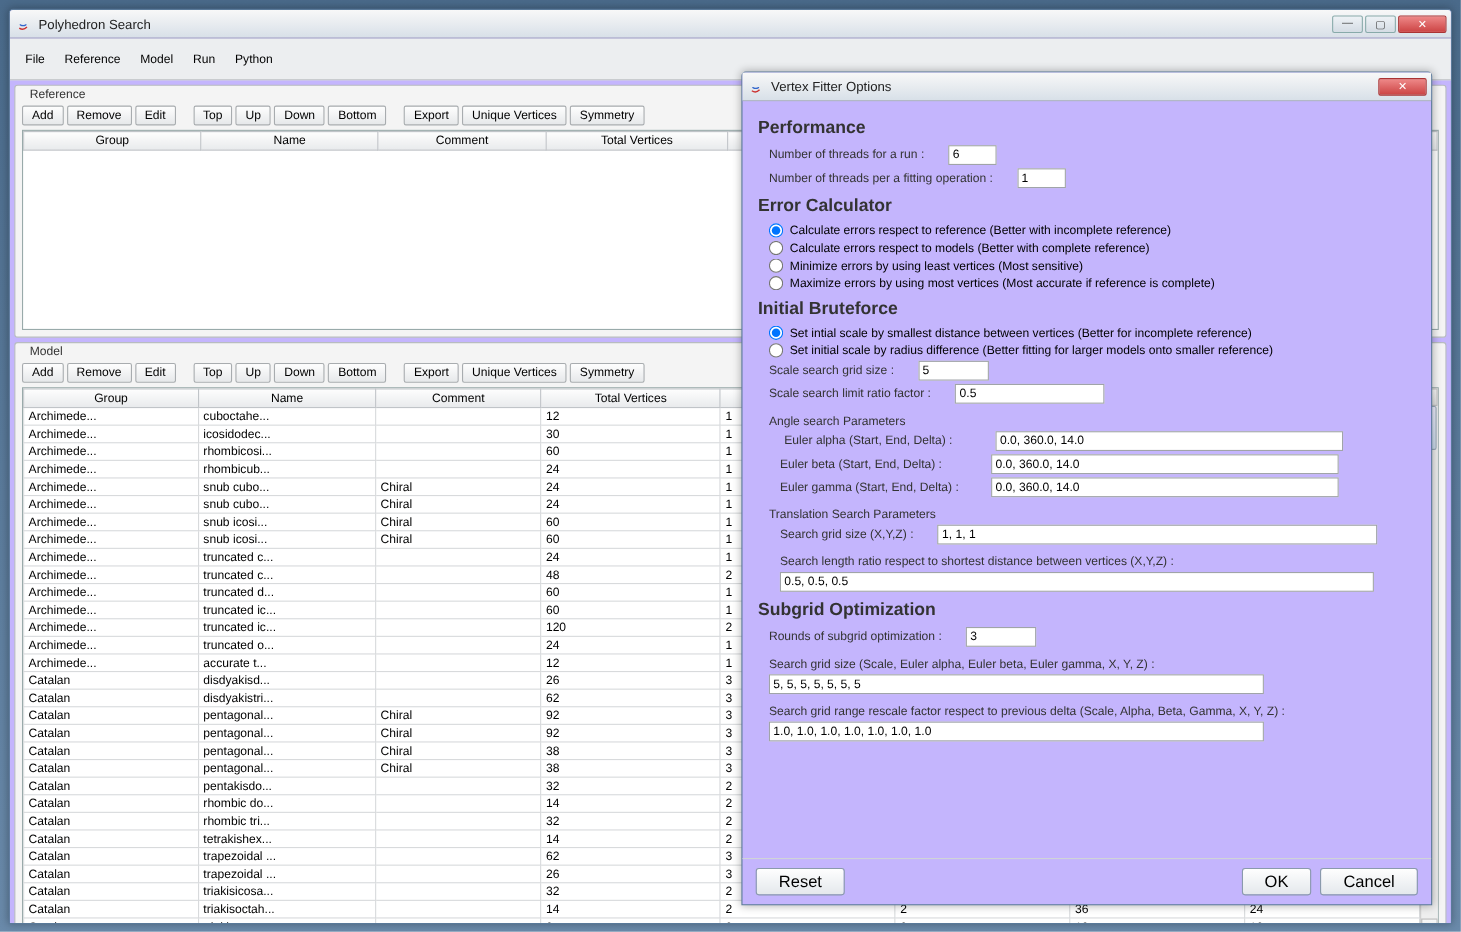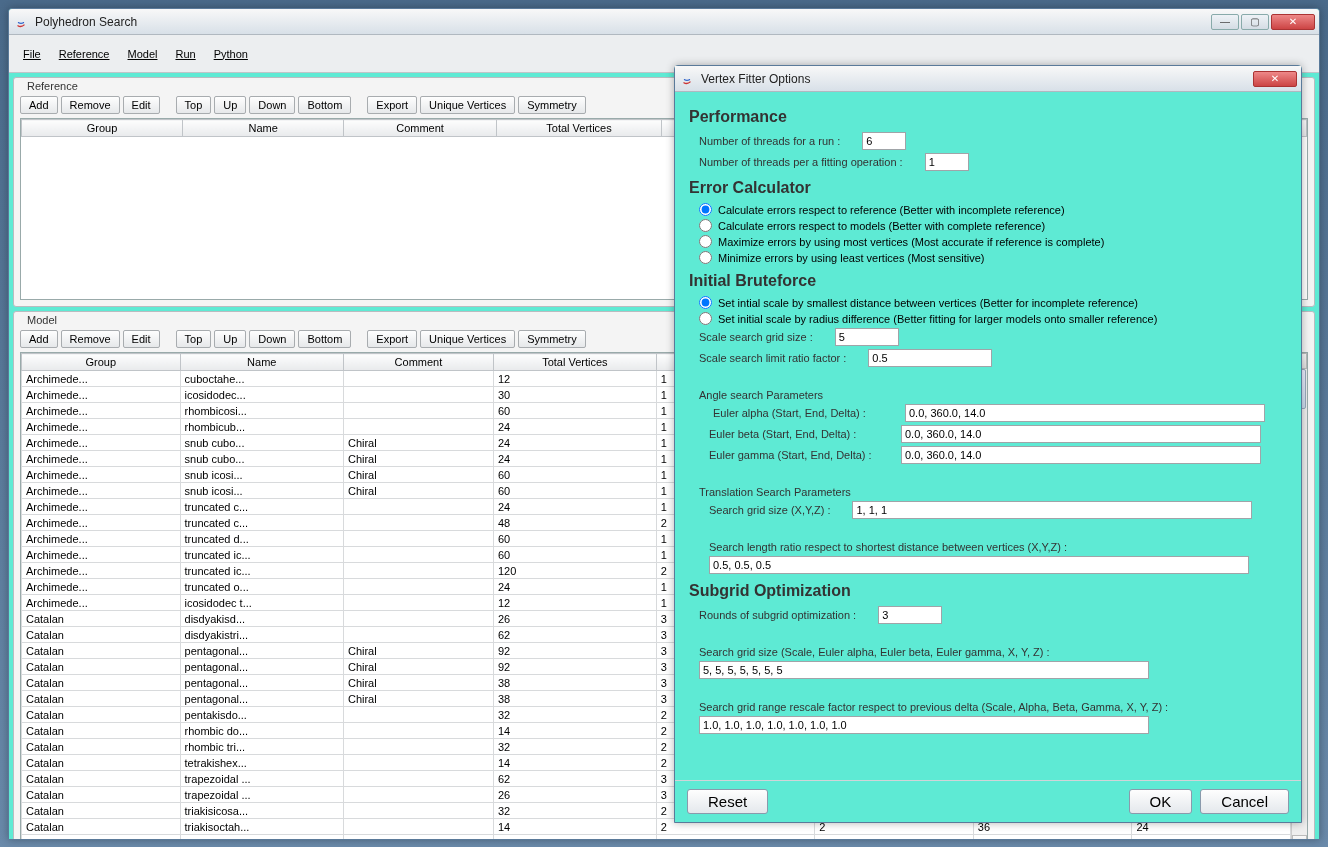--- a/index.html
+++ b/index.html
@@ -8,21 +8,21 @@
   font-family: Tahoma, sans-serif;
   font-size: 11px;
   background: linear-gradient(to bottom, #4a6a8a, #6a8aaa);
   width: 1328px;
   height: 847px;
   overflow: hidden;
   position: relative;
 }
 .window {
   position: absolute;
-  background: #5eead4;
+  background: #c4b5fd;
   border: 1px solid #5a7a9a;
   box-shadow: 0 0 8px rgba(0,0,0,0.3);
 }
 .main-window {
   left: 8px;
   top: 8px;
   width: 1312px;
   height: 832px;
   border-radius: 4px 4px 0 0;
   overflow: hidden;
@@ -53,21 +53,20 @@
 }
 .winbtn.close { background: linear-gradient(to bottom,#e88,#c44); color:#fff; border-color:#a33; width:44px;}
 .menubar {
   height: 38px;
   background: #eceef0;
   border-bottom: 1px solid #c0c4c8;
   display: flex;
   align-items: center;
   padding: 0 6px;
   gap: 2px;
-  text-decoration: underline;
 }
 .menubar span {
   padding: 3px 8px;
   cursor: pointer;
 }
 .content {
   padding: 4px;
   display: flex;
   flex-direction: column;
   gap: 4px;
@@ -178,28 +177,28 @@
 }
 .field-row label { color: #333; }
 .field-row input[type=text] {
   border: 1px solid #a0a4a8;
   padding: 1px 3px;
   font-size: 11px;
   height: 18px;
 }
 .field-row input.short { width: 44px; }
 .field-row input.med { width: 64px; }
-.field-row input.long { width: 360px; }
+.field-row input.long { width: 316px; }
 .field-row input.vlong { width: 450px; }
 .radio-row {
   display: flex; align-items: center; gap: 6px;
   margin: 3px 0 3px 10px;
 }
 .radio-row input[type=radio]{ margin:0; }
-.subh { margin: 22px 0 2px 10px; color: #333; }
+.subh { margin: 10px 0 2px 10px; color: #333; }
 .dlg-footer {
   display: flex;
   justify-content: space-between;
   padding: 8px 12px;
   border-top: 1px solid #d0d4d8;
 }
 .dlg-footer .right { display: flex; gap: 8px; }
 .dbtn {
   padding: 3px 20px;
   background: linear-gradient(to bottom,#fefefe,#e4e8ec);
@@ -443,21 +442,21 @@
                     <td class="col-name">truncated o...</td>
                     <td class="col-comment"></td>
                     <td class="col-tv">24</td>
                     <td class="col-mv">1</td>
                     <td class="col-uv">1</td>
                     <td class="col-ec">36</td>
                     <td class="col-fc">14</td>
                   </tr>
                   <tr>
                     <td class="col-group">Archimede...</td>
-                    <td class="col-name">icosidodec t...</td>
+                    <td class="col-name">accurate t...</td>
                     <td class="col-comment"></td>
                     <td class="col-tv">12</td>
                     <td class="col-mv">1</td>
                     <td class="col-uv">1</td>
                     <td class="col-ec">18</td>
                     <td class="col-fc">8</td>
                   </tr>
                   <tr>
                     <td class="col-group">Catalan</td>
                     <td class="col-name">disdyakisd...</td>
@@ -652,43 +651,43 @@
     <div class="radio-row">
         <input type="radio" name="ec" checked="" style="">
         <label>Calculate errors respect to reference (Better with incomplete reference)</label>
       </div>
     <div class="radio-row">
         <input type="radio" name="ec" style="">
         <label>Calculate errors respect to models (Better with complete reference)</label>
       </div>
     <div class="radio-row">
         <input type="radio" name="ec" style="">
-        <label>Maximize errors by using most vertices (Most accurate if reference is complete)</label>
+        <label>Minimize errors by using least vertices (Most sensitive)</label>
       </div>
     <div class="radio-row">
         <input type="radio" name="ec" style="">
-        <label>Minimize errors by using least vertices (Most sensitive)</label>
+        <label>Maximize errors by using most vertices (Most accurate if reference is complete)</label>
       </div>
 
     <div class="section-h">Initial Bruteforce</div>
     <div class="radio-row">
         <input type="radio" name="bs" checked="" style="">
         <label>Set intial scale by smallest distance between vertices (Better for incomplete reference)</label>
       </div>
     <div class="radio-row">
         <input type="radio" name="bs" style="">
         <label>Set initial scale by radius difference (Better fitting for larger models onto smaller reference)</label>
       </div>
     <div class="field-row">
       <label>Scale search grid size :</label>
       <input type="text" class="med" value="5" style="">
     </div>
     <div class="field-row">
       <label>Scale search limit ratio factor :</label>
-      <input type="text" style="width: 124px;" value="0.5">
+      <input type="text" style="width: 136px;" value="0.5">
     </div>
     <div class="subh">Angle search Parameters</div>
     <div class="field-row" style="margin-left:24px">
       <label style="width:170px">Euler alpha (Start, End, Delta) :</label>
       <input type="text" class="long" value="0.0, 360.0, 14.0" style="">
     </div>
     <div class="field-row" style="margin-left:20px">
       <label style="width:170px">Euler beta (Start, End, Delta) :</label>
       <input type="text" class="long" value="0.0, 360.0, 14.0" style="">
     </div>

